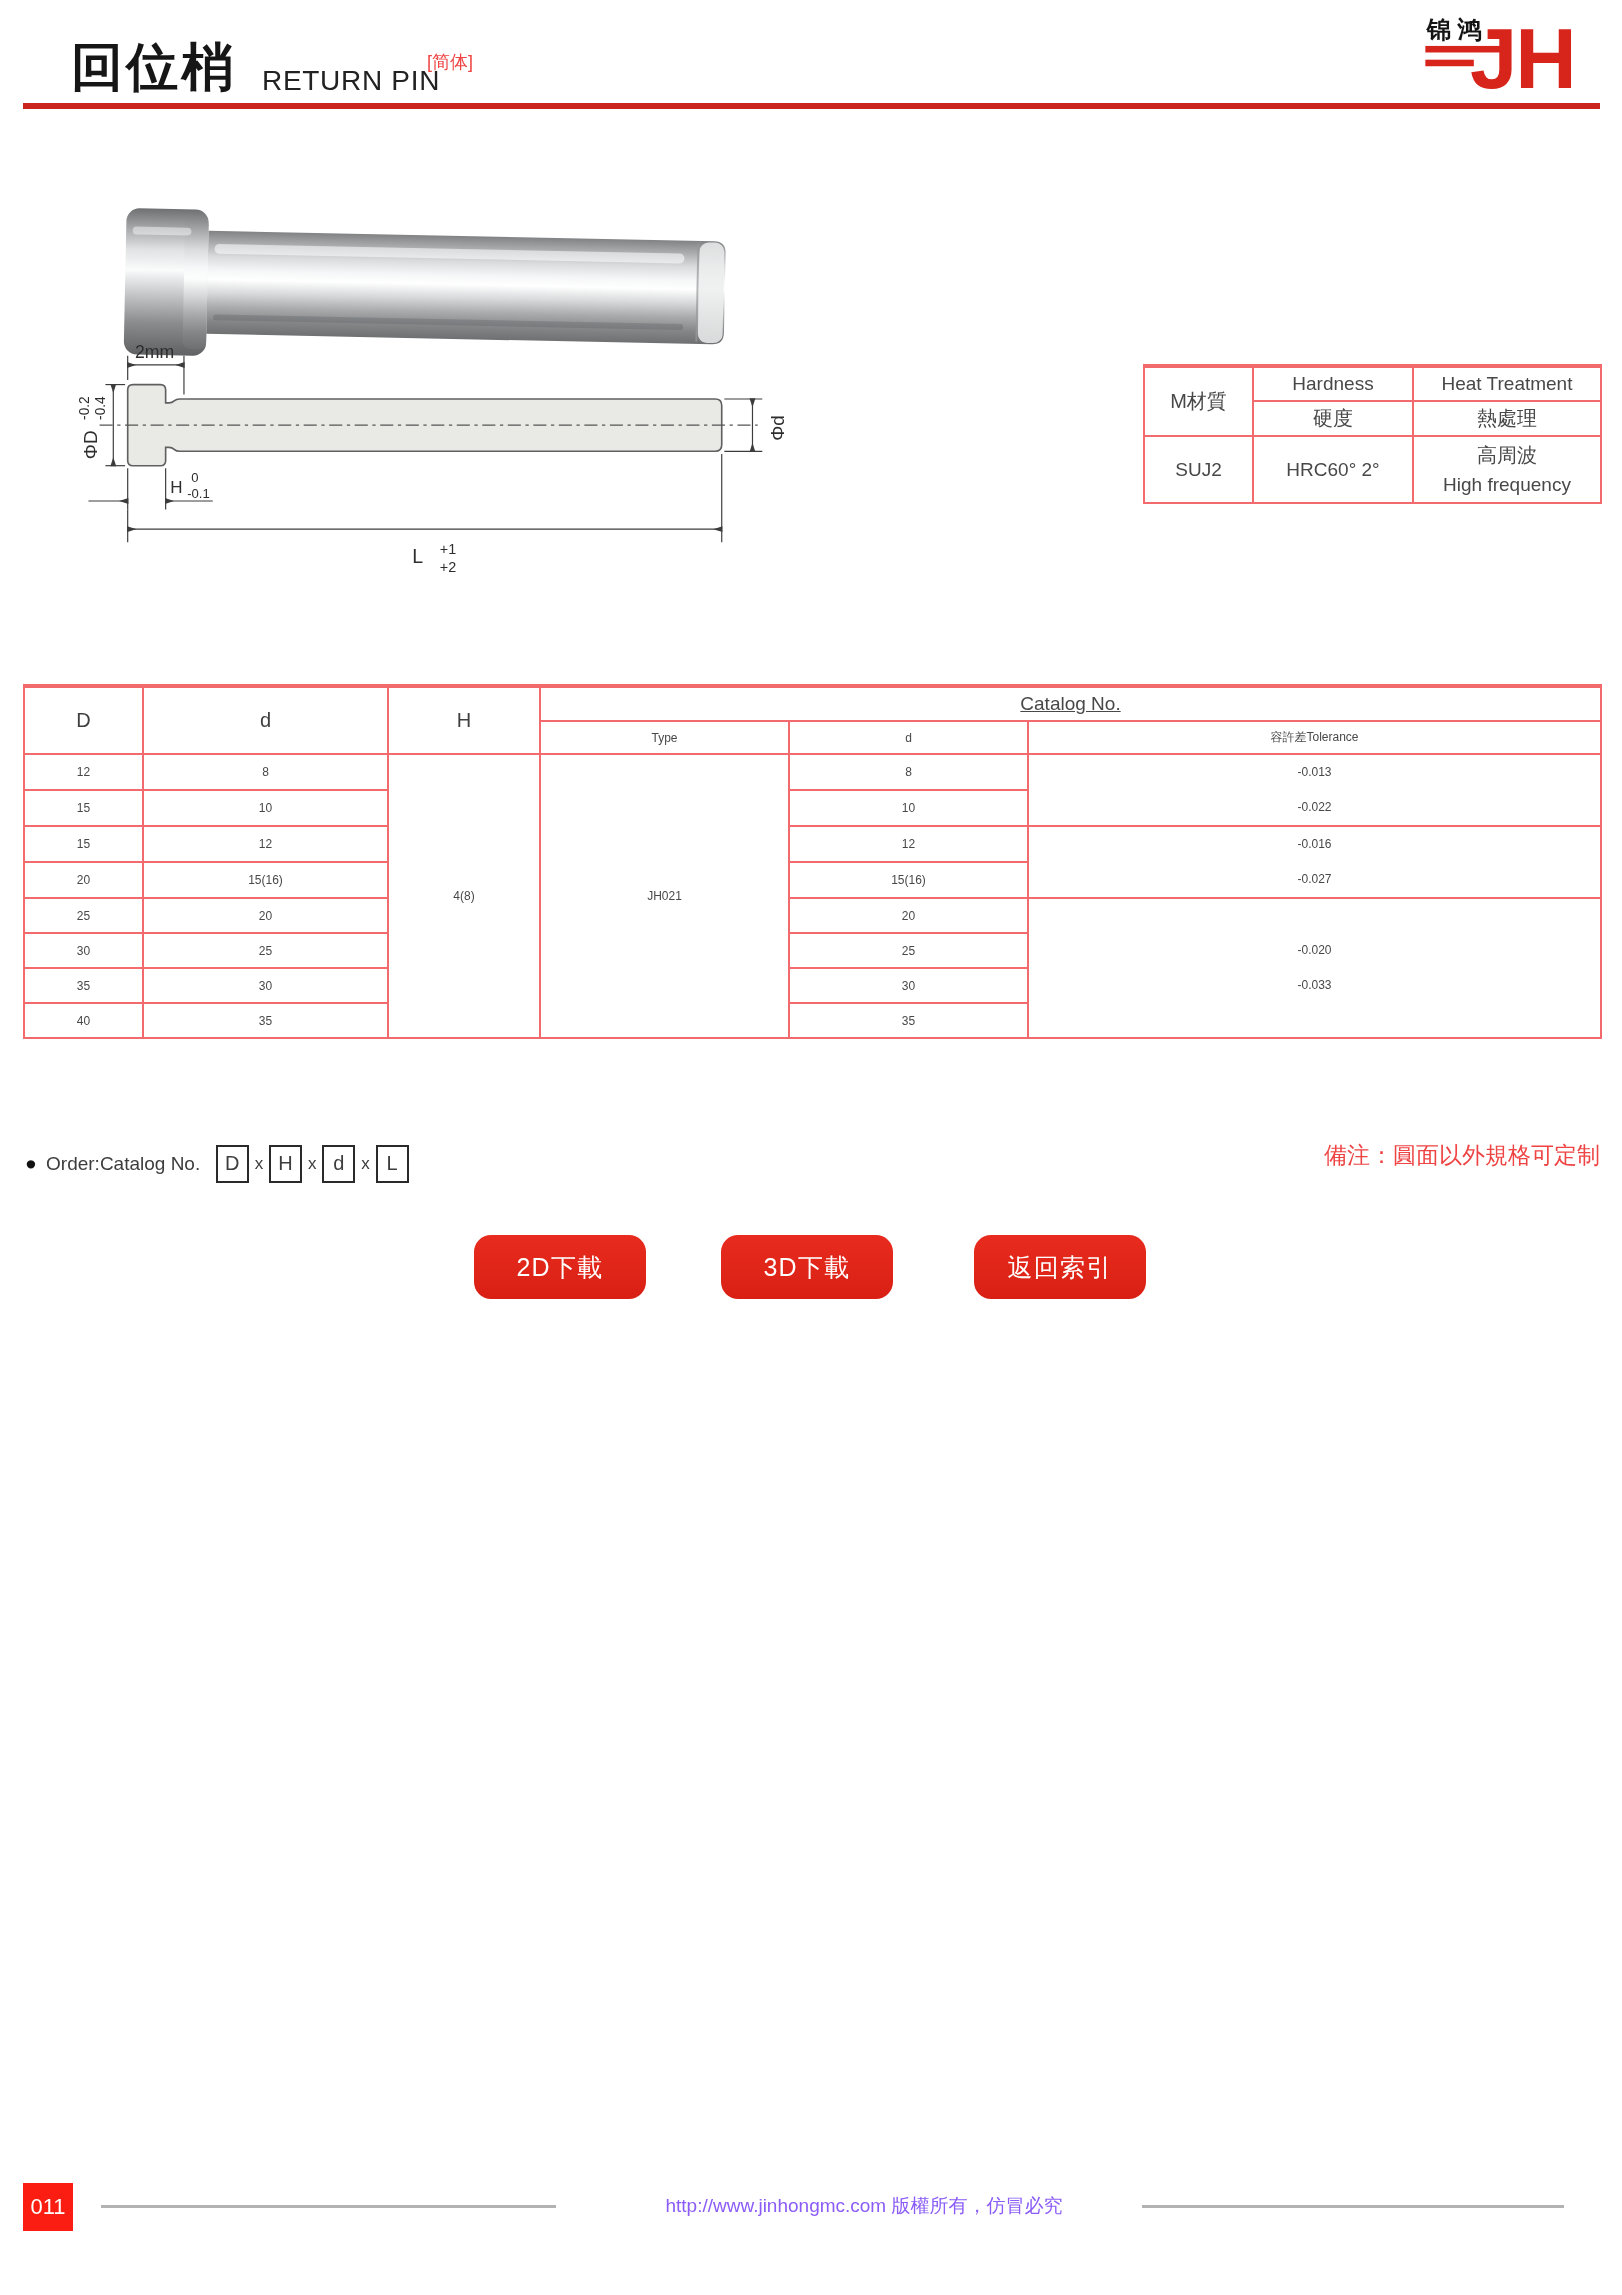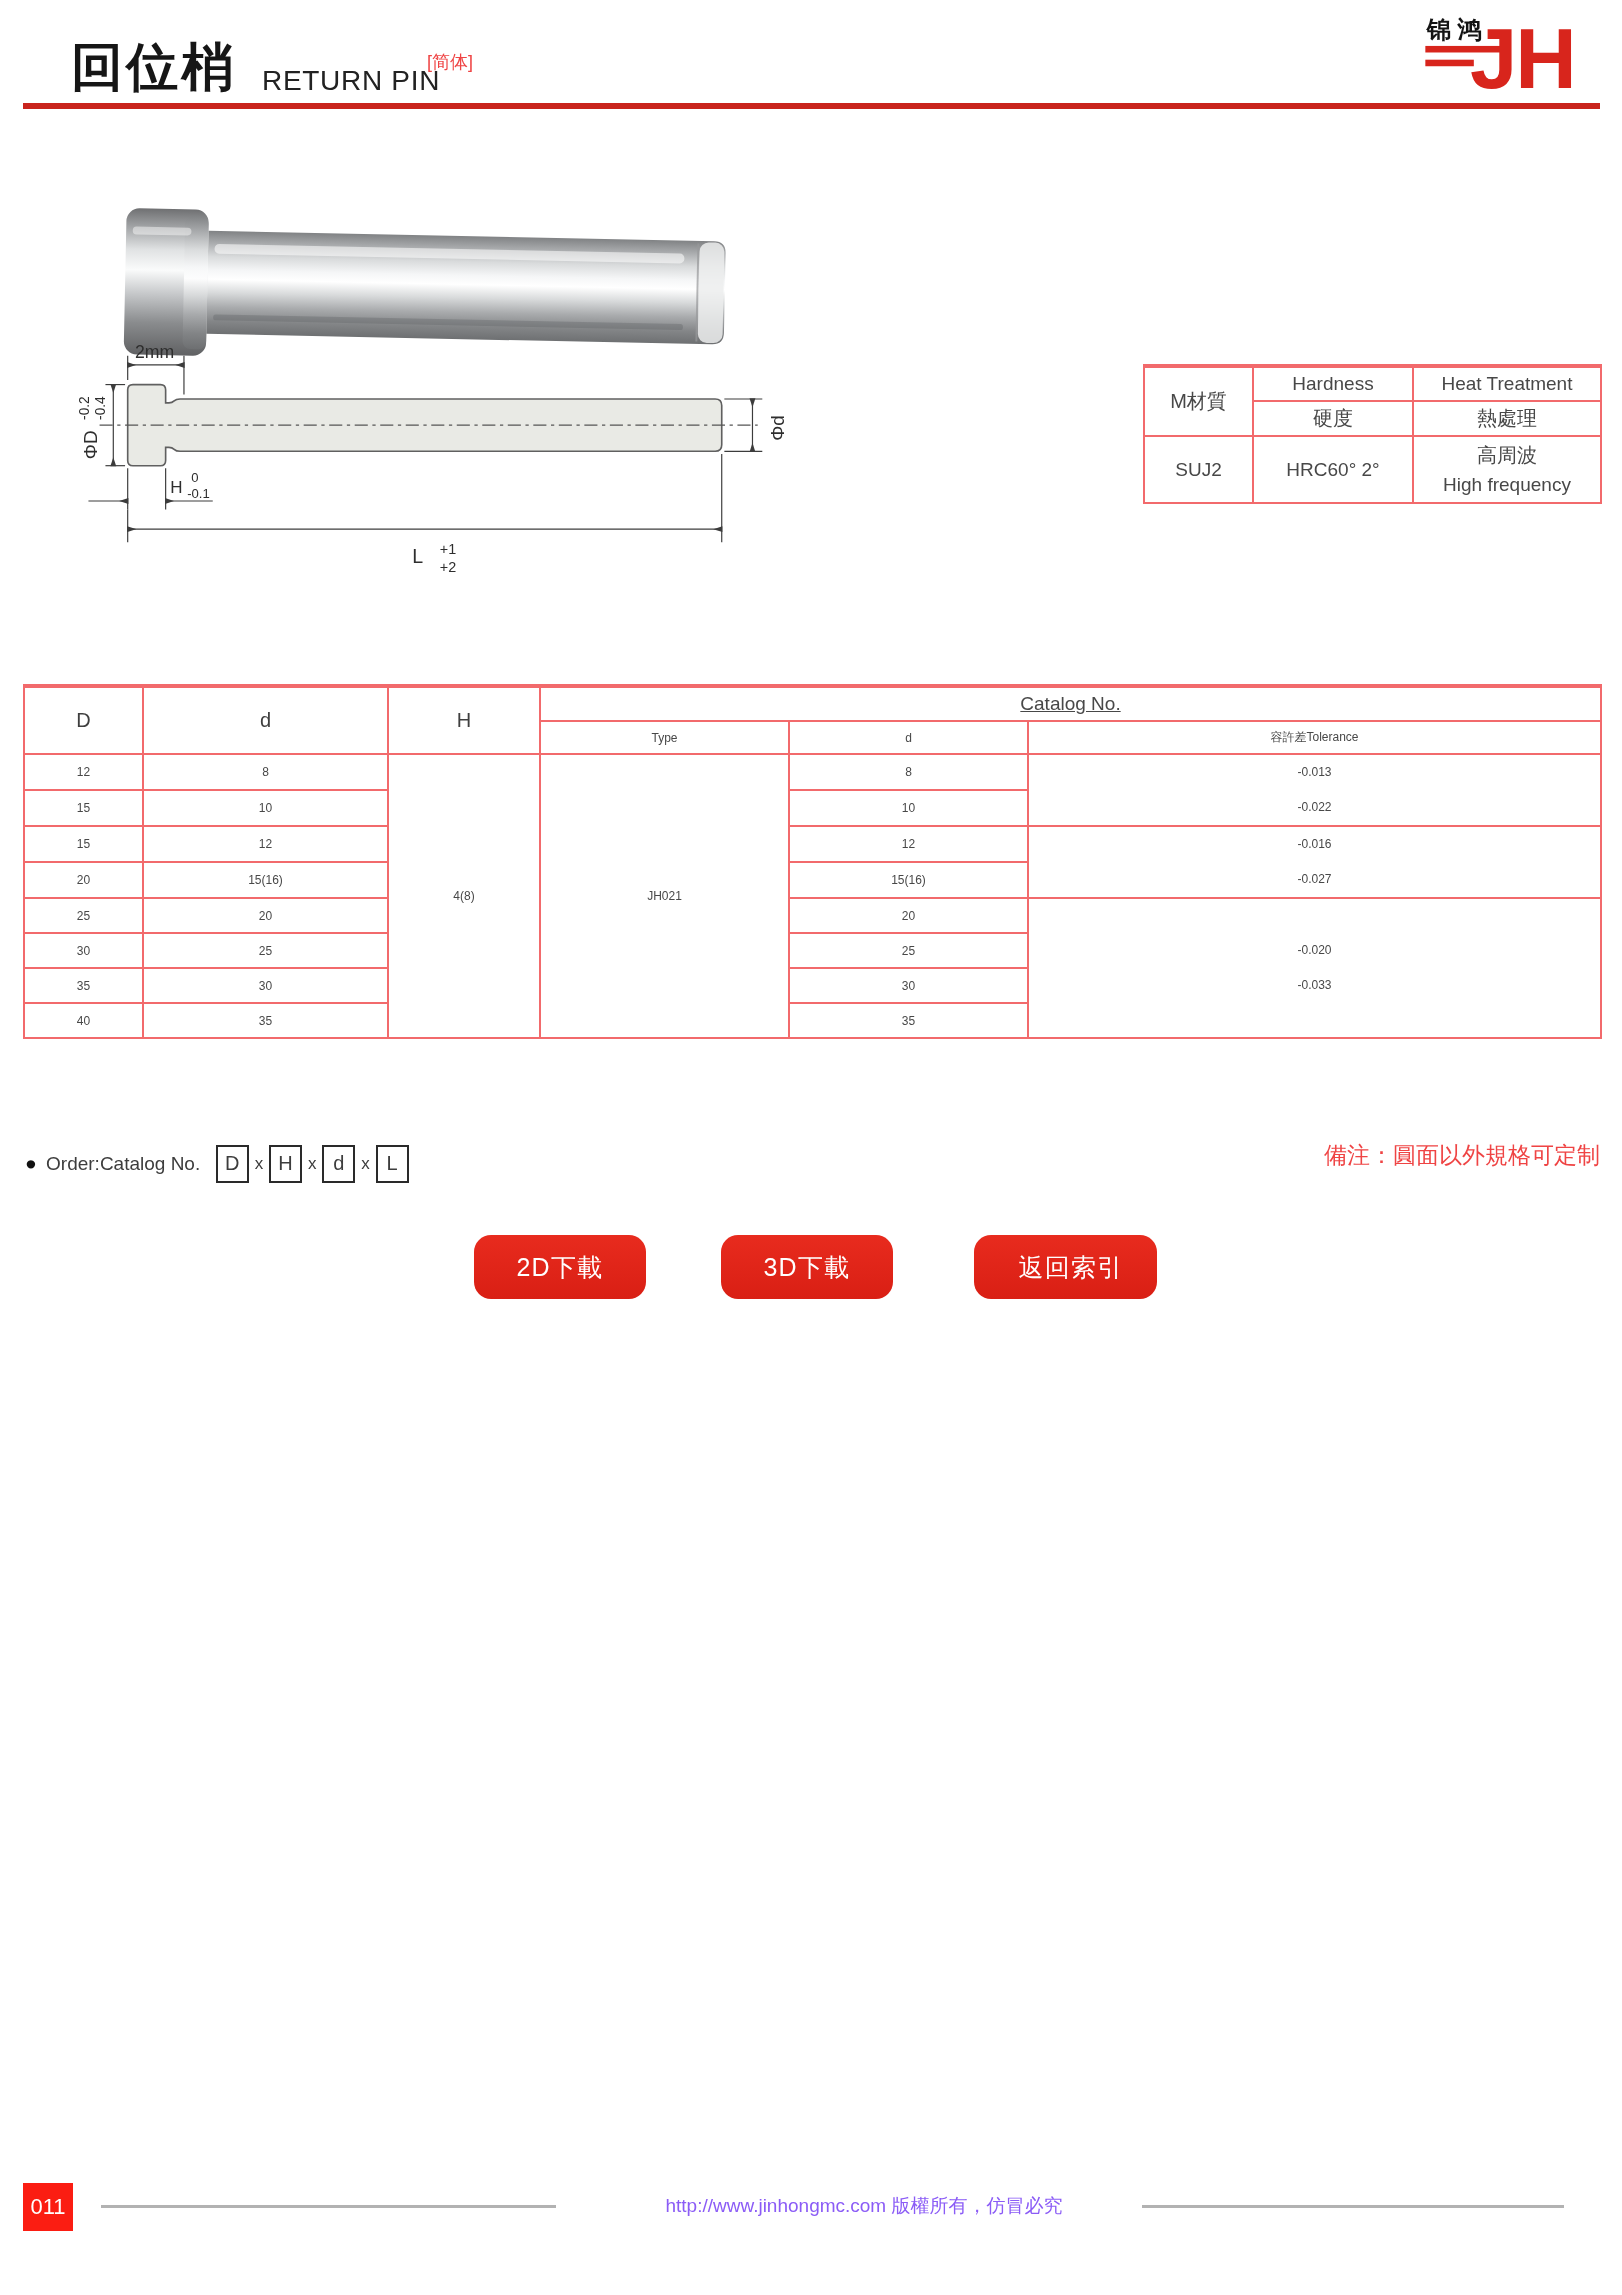--- a/index.html
+++ b/index.html
@@ -281,21 +281,21 @@
     <span class="order-x">x</span>
     <span class="order-box">d</span>
     <span class="order-x">x</span>
     <span class="order-box">L</span>
   </div>
 
   <div class="abs note">備注：圓面以外規格可定制</div>
 
   <div class="abs btn" style="left:474px;">2D下載</div>
   <div class="abs btn" style="left:721px;">3D下載</div>
-  <div class="abs btn" style="left:974px;padding-left:11px;">返回索引</div>
+  <div class="abs btn" style="left:974px;">返回索引</div>
 
   <div class="abs footer-tab">011</div>
   <div class="abs footer-line left"></div>
   <div class="abs footer-copy">http://www.jinhongmc.com 版權所有，仿冒必究</div>
   <div class="abs footer-line right"></div>
 
 </div>
 
 
 </body></html>

